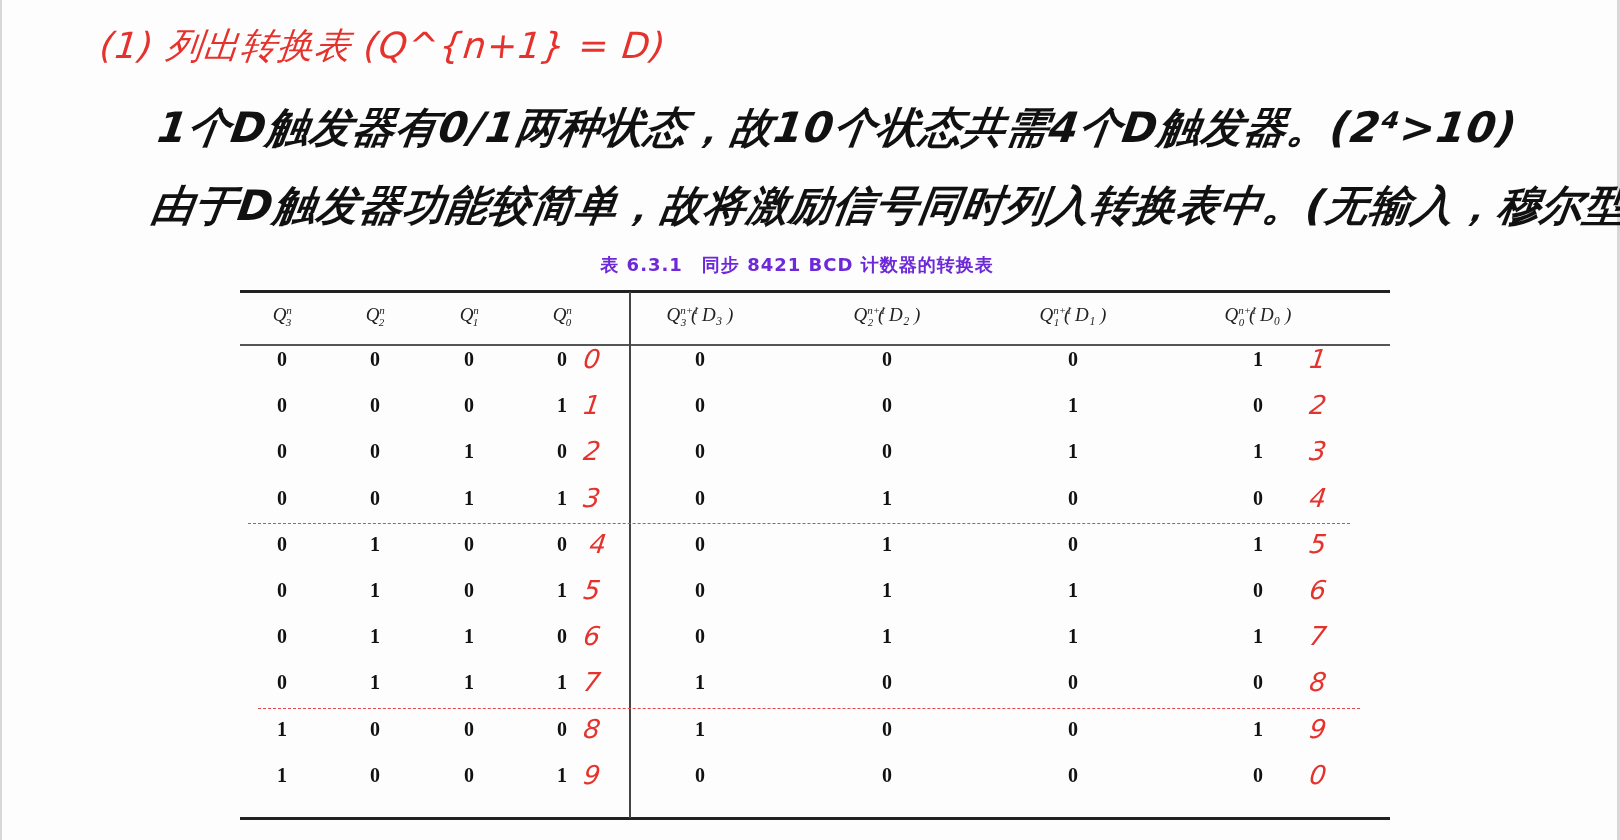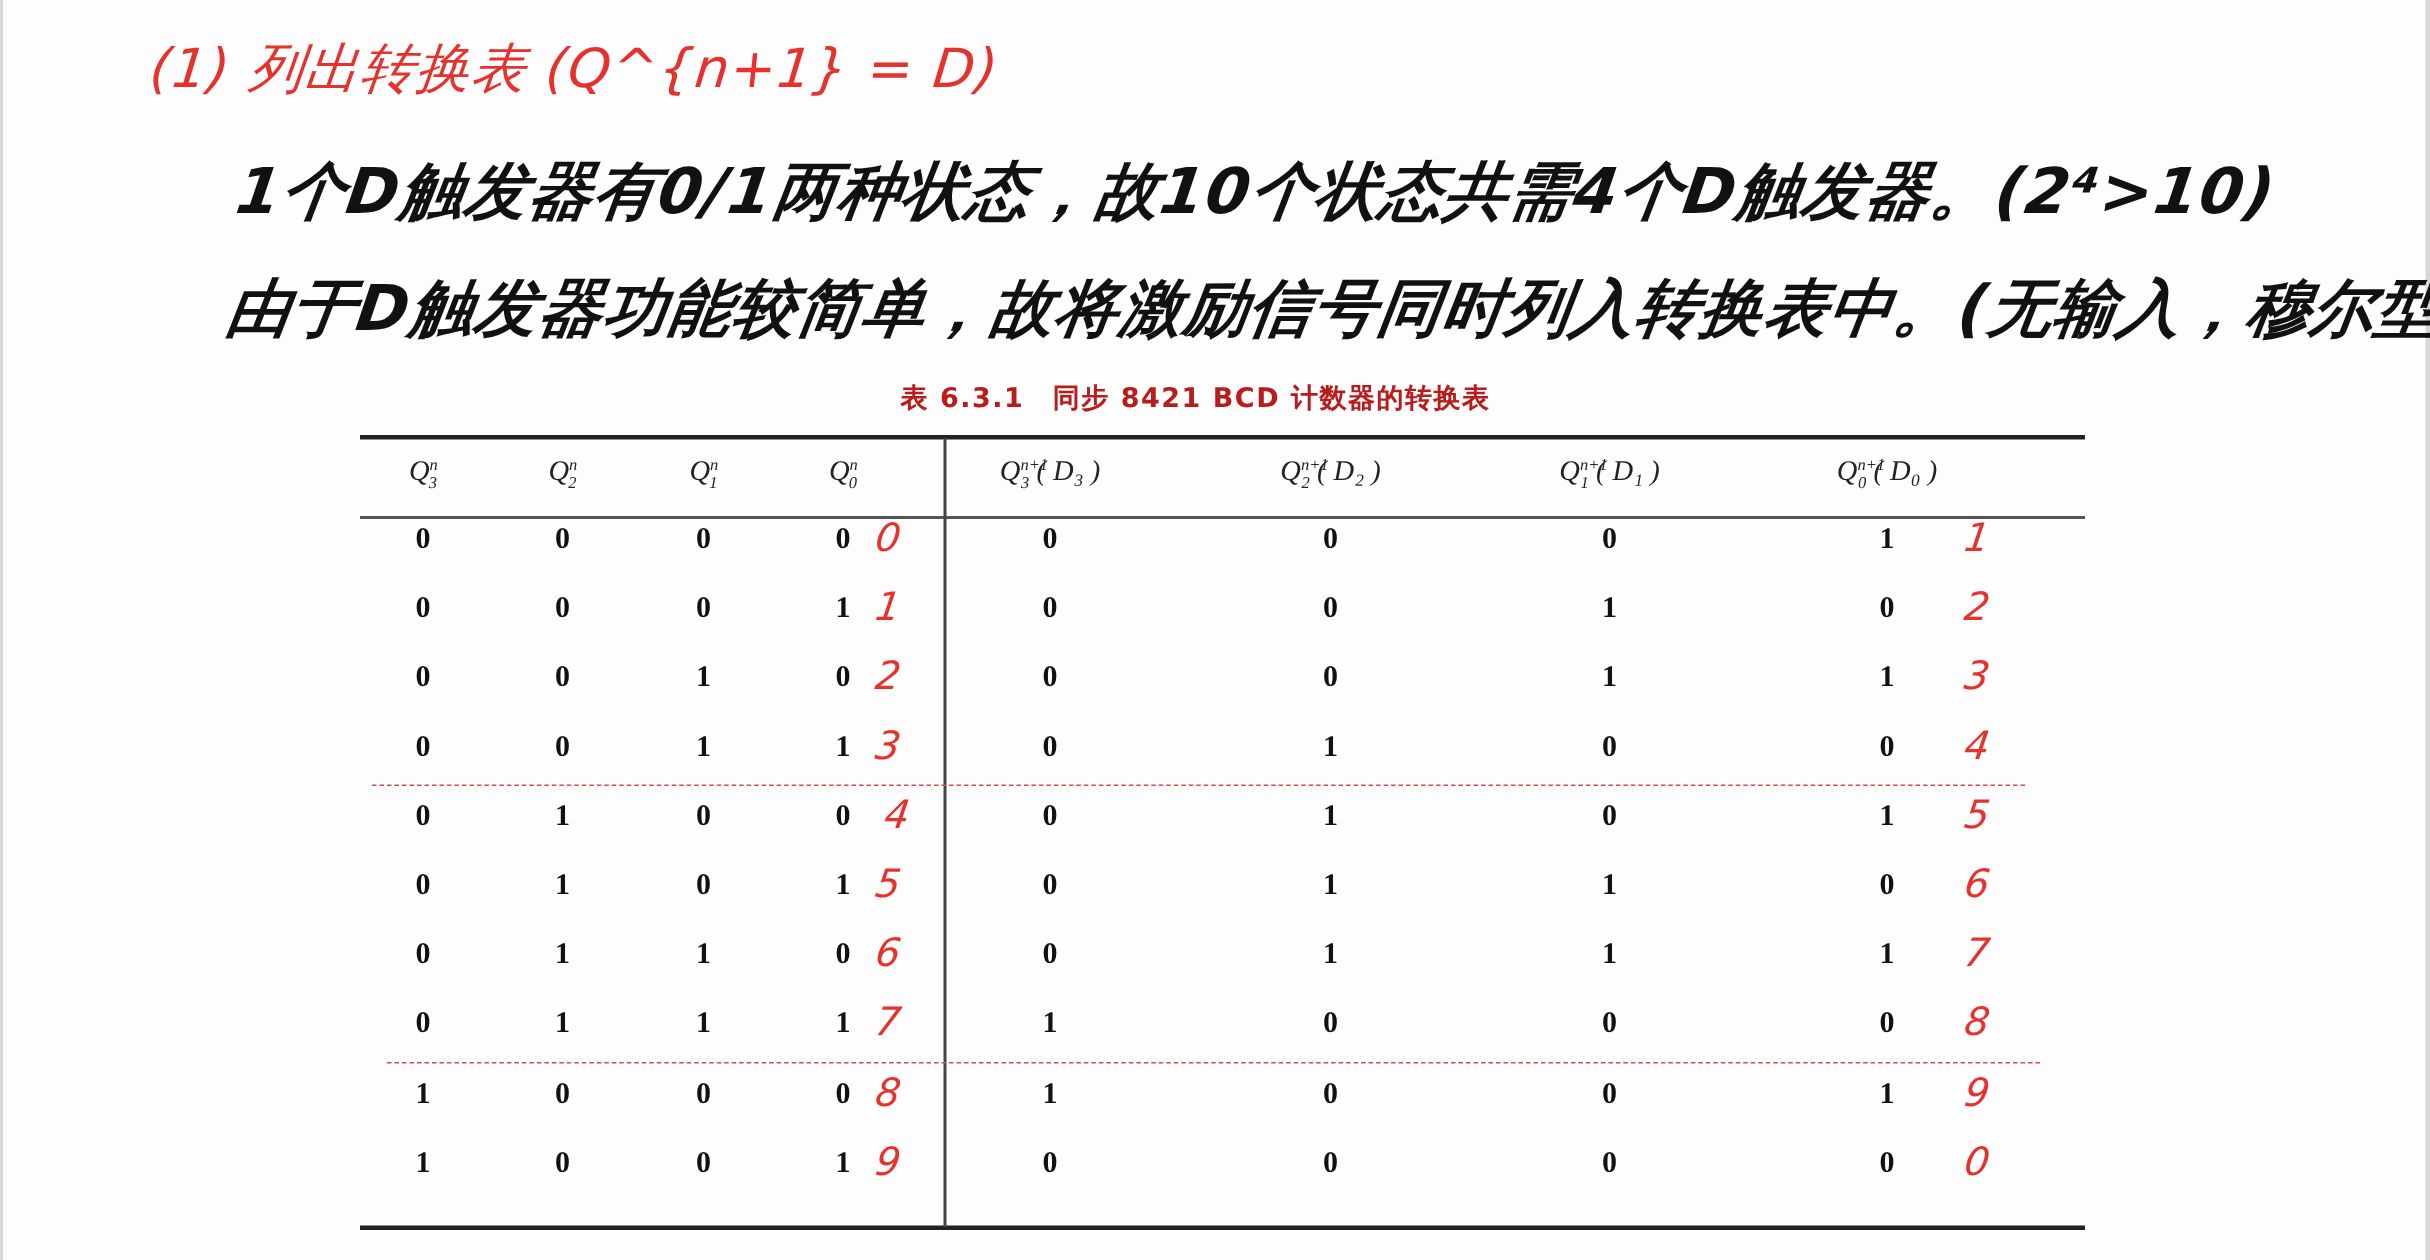--- a/index.html
+++ b/index.html
@@ -22,21 +22,21 @@
       transform: skewX(-6deg);
     }
     .note-line {
       color: #111; font-size: 42px; font-weight: bold; transform: skewX(-8deg);
     }
     .note-1 { left: 158px; top: 100px; }
     .note-2 { left: 152px; top: 178px; }
 
     .caption {
       position: absolute; left: 0; width: 1620px; top: 253px;
-      text-align: center; font-size: 18px; font-weight: bold; color: #b91c1c;
+      text-align: center; font-size: 18px; font-weight: bold; color: #6d28d9;
       font-family: "DejaVu Sans", sans-serif; letter-spacing: 1px;
     }
     .caption span { margin-left: -26px; }
 
     .tbl { position: absolute; left: 240px; top: 290px; width: 1150px; height: 644px; }
     .rule-top { position: absolute; left: 0; top: 0; width: 1150px; height: 3px; background: #222; }
     .rule-mid { position: absolute; left: 0; top: 54px; width: 1150px; height: 2px; background: #555; }
     .rule-bot { position: absolute; left: 0; top: 527px; width: 1150px; height: 3px; background: #222; }
     .vsep { position: absolute; left: 389px; top: 2px; width: 1.5px; height: 526px; background: #444; }
 

